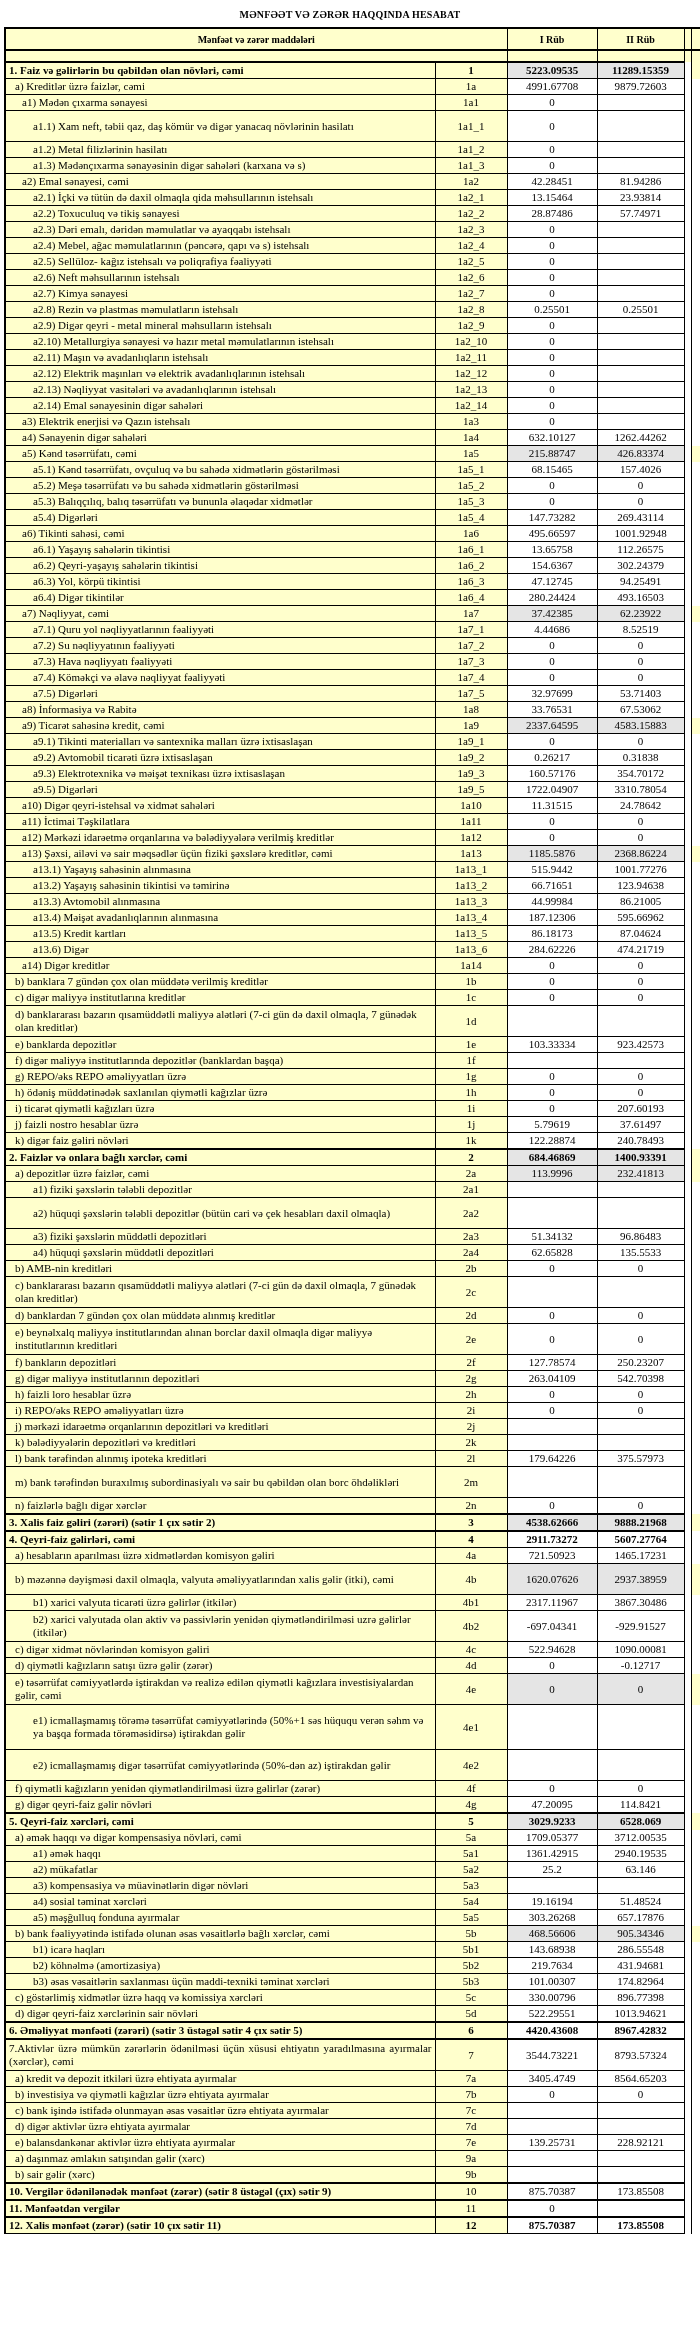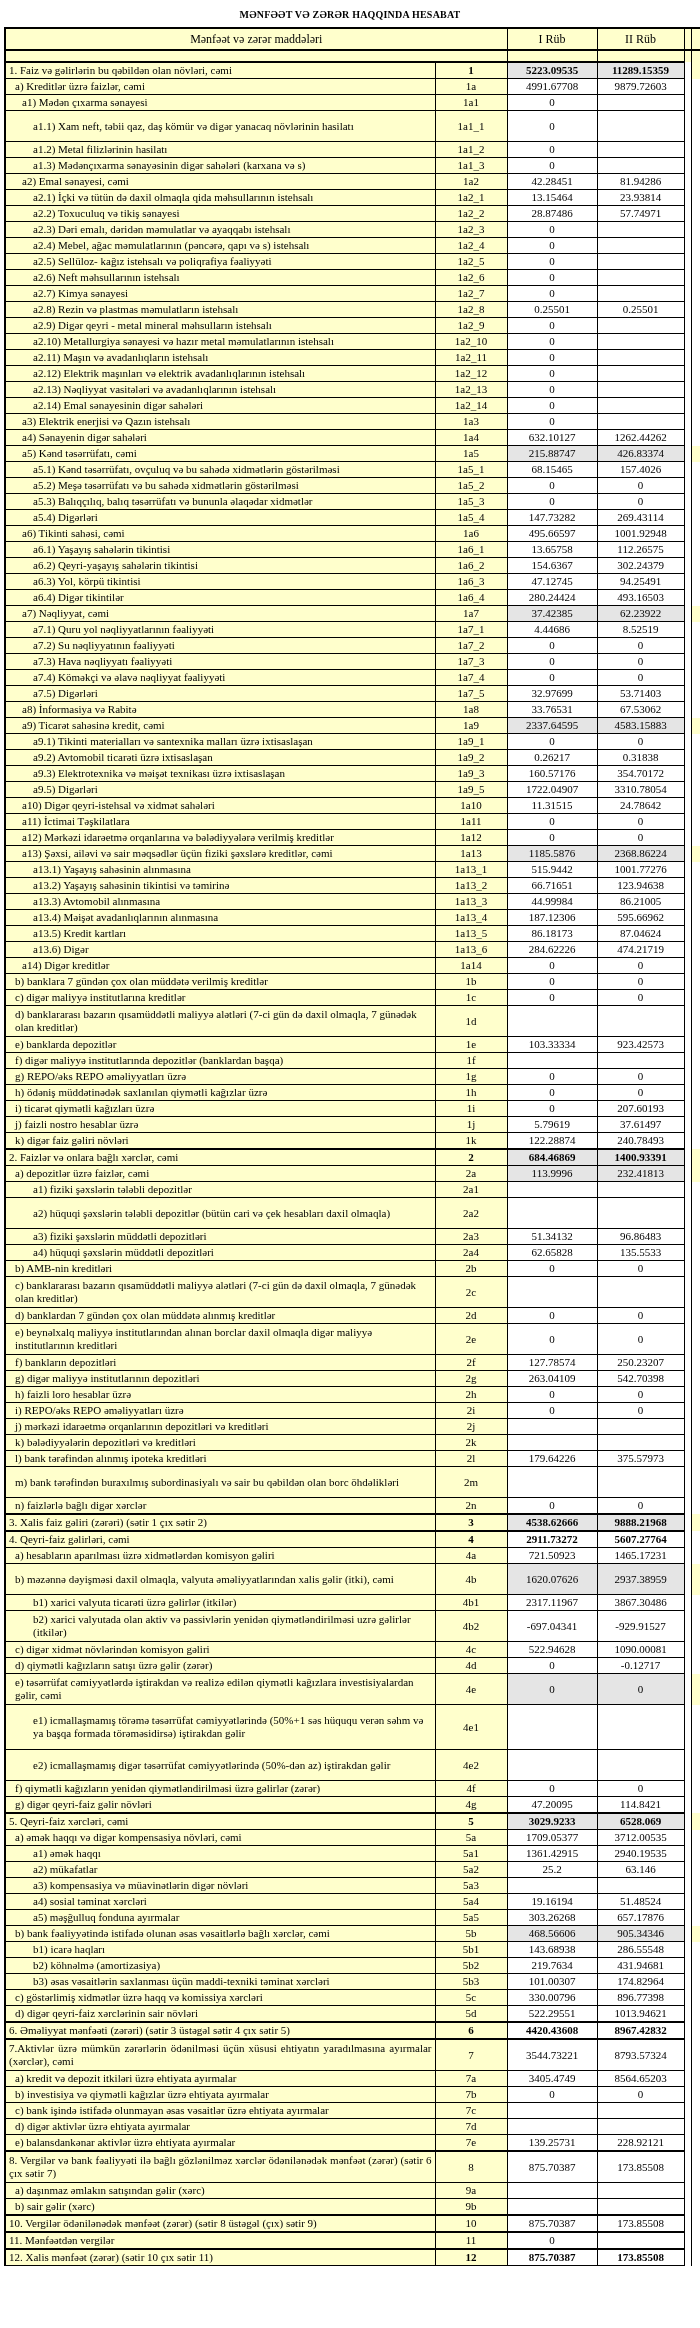--- a/index.html
+++ b/index.html
@@ -2,28 +2,28 @@
 <html><head>
 <meta charset="utf-8">
 <style>
   html,body{margin:0;padding:0;background:#fff;}
   body{width:700px;font-family:"Liberation Serif","DejaVu Serif",serif;color:#000;}
   .page-title{width:700px;text-align:center;font-weight:bold;font-size:10px;padding:9px 0 7px 0;letter-spacing:.2px;}
   table.pl{border-collapse:collapse;margin-left:4px;table-layout:fixed;width:696px;font-size:11px;}
   col.c1{width:430px}col.c2{width:72px}col.c3{width:90px}col.c4{width:87px}col.c5{width:17px}
   td,th{border:1px solid #000;vertical-align:middle;padding:0 3px;line-height:13px;overflow:hidden;}
   td{height:15px;}
-  tr.hdr th{background:#FFFFCC;font-weight:normal;font-size:12px;text-align:center;height:20px;border-top:2px solid #000;border-bottom:2px solid #000;}
+  tr.hdr th{background:#FFFFCC;font-weight:bold;font-size:10px;text-align:center;height:20px;border-top:2px solid #000;border-bottom:2px solid #000;}
   tr.spacer th{background:#FFFFCC;height:10px;}
   .h-items,.c-label{border-left:2px solid #000;}
   .c-label{background:#FFFFCC;text-align:left;}
   .c-code{background:#FFFFCC;text-align:center;}
   .c-val{background:#fff;text-align:center;}
   tr.sh td.c-val{background:#e5e5e5;}
-  tr.lb td.c-label{font-weight:normal;}
+  tr.lb td.c-label{font-weight:bold;}
   tr.vb td.c-val{font-weight:bold;}
   tr.vb td.c-code{font-weight:bold;}
   tr.j td.c-label{text-align:justify;}
   tr.sec td{border-top-width:2px;}
   tr.h2 td{height:30px;}
   tr.h3 td{height:44px;}
   .ind0{padding-left:3px;}.ind1{padding-left:9px;}.ind2{padding-left:16px;}.ind3{padding-left:27px;}
   td.c-cut,th.c-cut{border:none;background:#fff;padding:0;position:relative;}
   .cutfill{position:absolute;top:-1px;bottom:-1px;left:6px;right:-2px;border:1px solid #000;border-right:none;background:#fff;}
   .ysh{background:#FFFFCC;}
@@ -1117,29 +1117,20 @@
         </tr>
         <tr class="">
           <td class="c-label ind1">e) balansdankənar aktivlər üzrə ehtiyata ayırmalar</td>
           <td class="c-code">7e</td>
           <td class="c-val">139.25731</td>
           <td class="c-val">228.92121</td>
           <td class="c-cut">
             <div class="cutfill"></div>
           </td>
         </tr>
-        <tr class="lb h2 j sec">
-          <td class="c-label ind0">8. Vergilər və bank fəaliyyəti ilə bağlı gözlənilməz xərclər ödənilənədək mənfəət (zərər) (sətir 6 çıx sətir 7)</td>
-          <td class="c-code">8</td>
-          <td class="c-val">875.70387</td>
-          <td class="c-val">173.85508</td>
-          <td class="c-cut">
-            <div class="cutfill"></div>
-          </td>
-        </tr>
         <tr class="">
           <td class="c-label ind1">a) daşınmaz əmlakın satışından gəlir (xərc)</td>
           <td class="c-code">9a</td>
           <td class="c-val"></td>
           <td class="c-val"></td>
           <td class="c-cut">
             <div class="cutfill"></div>
           </td>
         </tr>
         <tr class="">

